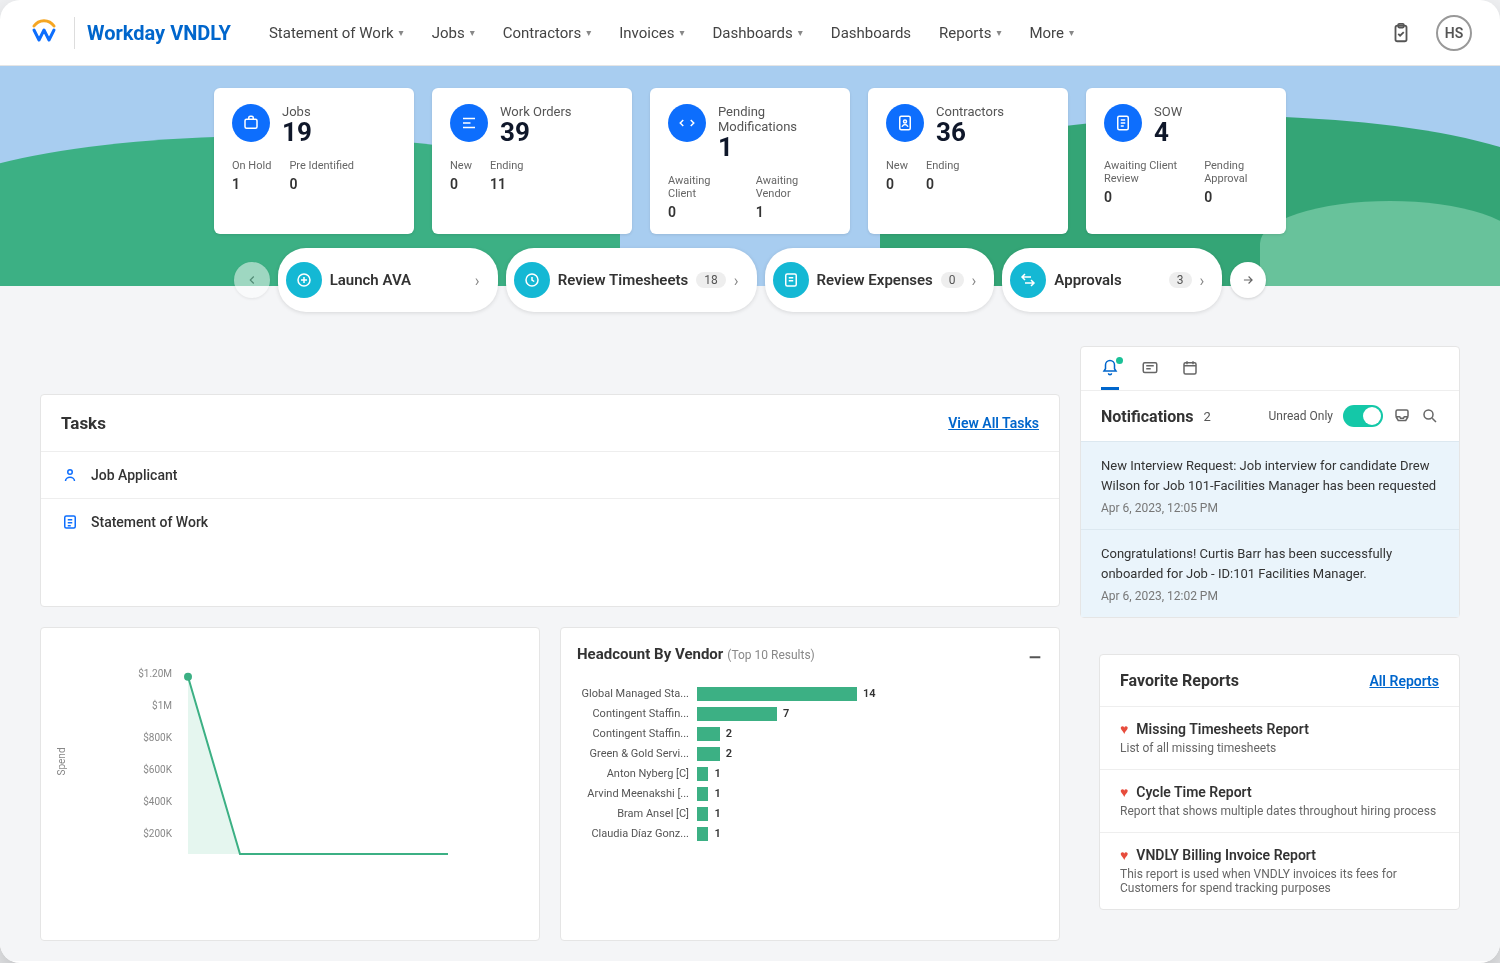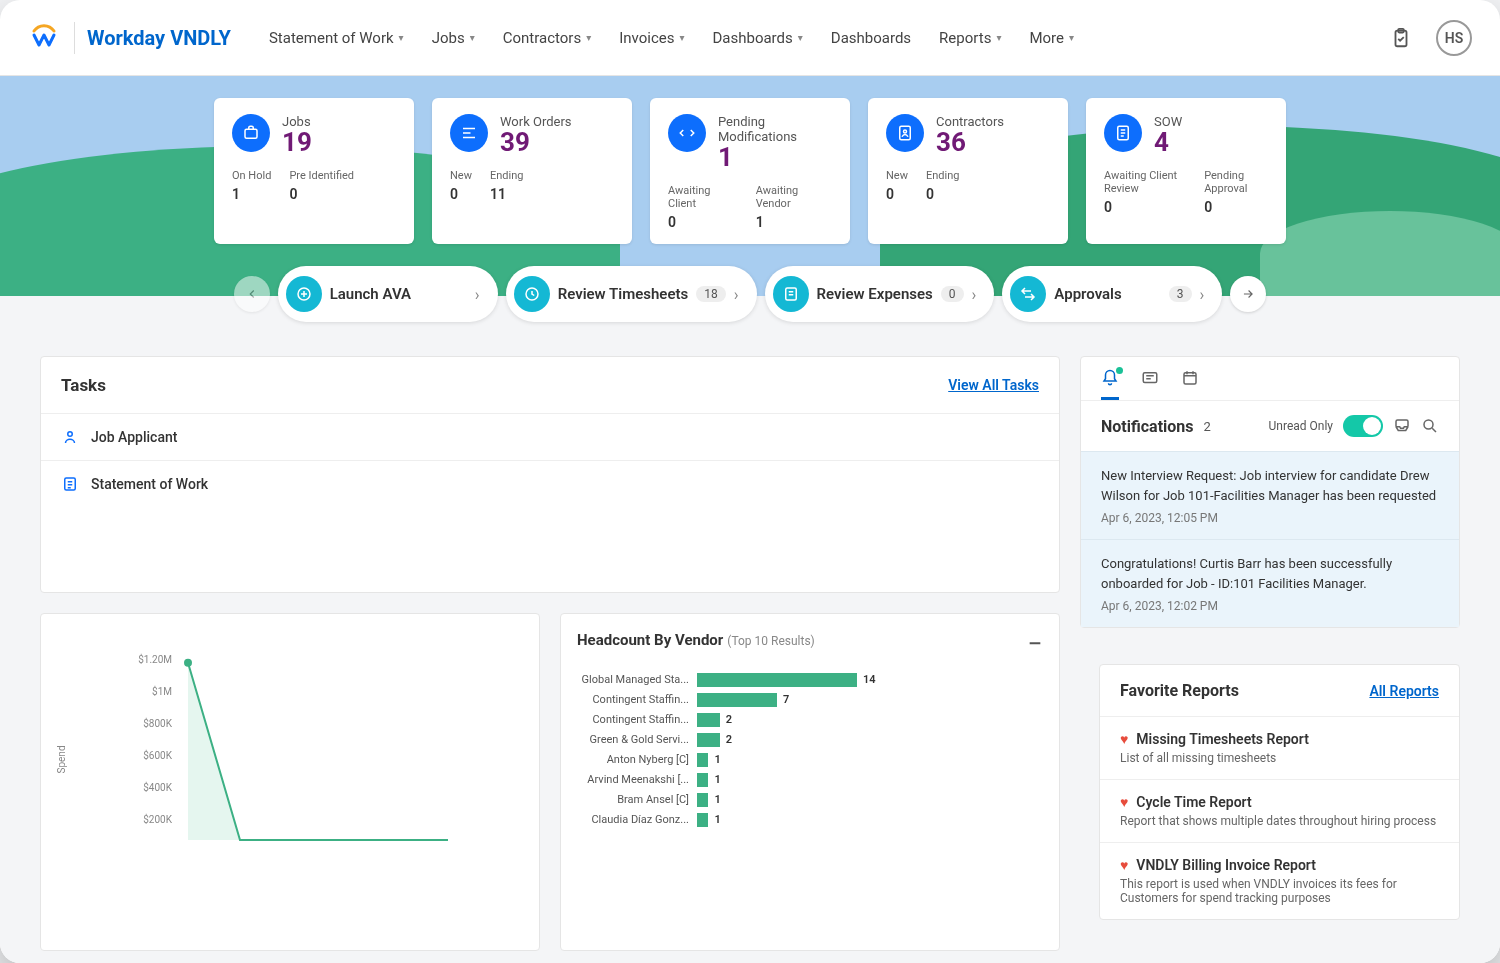--- a/index.html
+++ b/index.html
@@ -1,58 +1,58 @@
 <!DOCTYPE html>
 <html><head>
 <meta charset="utf-8">
 <style>
 * { box-sizing: border-box; margin: 0; padding: 0; }
 body { font-family: -apple-system, BlinkMacSystemFont, "Segoe UI", Roboto, Arial, sans-serif; background: #f4f5f7; color: #333; }
 .window { width: 1500px; height: 963px; overflow: hidden; background: #fff; border-radius: 20px; box-shadow: 0 20px 50px rgba(0,0,0,.3); margin: 0 auto; position: relative; }
 
 
-.topnav { height: 76px; display:flex; align-items:center; padding: 0 28px; border-bottom:1px solid #e5e5e5; gap:14px;}
+.topnav { height: 66px; display:flex; align-items:center; padding: 0 28px; border-bottom:1px solid #e5e5e5; gap:14px;}
 .logo { width:32px; height:32px; display:flex; align-items:center; justify-content:center;}
 .brand { font-size:20px; font-weight:700; color:#0066cc; margin-right:12px; padding-left:12px; border-left:1px solid #ddd; line-height:32px;}
 .nav-links { display:flex; gap:4px; flex:1;}
 .nav-link { display:flex; align-items:center; gap:5px; padding:8px 12px; font-size:15px; color:#444; cursor:pointer; border-radius:4px;}
 .chev { font-size:10px; color:#888;}
 .avatar { width:36px; height:36px; border-radius:50%; border:2px solid #999; display:flex; align-items:center; justify-content:center; font-size:14px; font-weight:600; color:#555; cursor:pointer;}
 .clip-icon { width:22px; height:22px; color:#555; cursor:pointer; margin-right:10px;}
 
 
 .banner { position:relative; height:220px; background: linear-gradient(#a8cdf0,#a8cdf0); overflow:visible;}
 .hill-left { position:absolute; bottom:0; left:-80px; width:700px; height:150px; background:#3cb084; border-radius:50% 50% 0 0;}
 .hill-right { position:absolute; bottom:0; right:-80px; width:700px; height:170px; background:#34a576; border-radius:50% 50% 0 0;}
 .hill-far-right { position:absolute; bottom:0; right:-20px; width:260px; height:85px; background:#68c29b; border-radius:50% 50% 0 0;}
 
 .cards { position:absolute; top:22px; left:0; right:0; display:flex; justify-content:center; gap:18px; padding:0 40px;}
 .stat-card { background:#fff; border-radius:6px; padding:16px 18px 14px; width:200px; box-shadow:0 1px 3px rgba(0,0,0,.1);}
 .stat-top { display:flex; gap:12px; align-items:flex-start; margin-bottom:14px;}
 .stat-icon { width:38px; height:38px; border-radius:50%; background:#0d6efd; display:flex; align-items:center; justify-content:center; flex-shrink:0;}
 .stat-title { font-size:13px; color:#555;}
-.stat-num { font-size:26px; font-weight:700; color:#701a75; line-height:1;}
+.stat-num { font-size:26px; font-weight:700; color:#0f172a; line-height:1;}
 .stat-subs { display:flex; gap:18px;}
 .stat-sub { font-size:11px; color:#666;}
 .stat-sub-val { font-size:14px; font-weight:600; color:#333; margin-top:4px;}
 
 
 .pills-row { position:absolute; bottom:-26px; left:0; right:0; display:flex; align-items:center; justify-content:center; gap:8px; padding:0 40px;}
-.pill { background:#fff; border-radius:28px; height:56px; display:flex; align-items:center; padding:0 18px 0 8px; gap:8px; box-shadow:0 1px 4px rgba(0,0,0,.12); cursor:pointer; min-width:220px; position:relative;}
+.pill { background:#fff; border-radius:28px; height:64px; display:flex; align-items:center; padding:0 18px 0 8px; gap:8px; box-shadow:0 1px 4px rgba(0,0,0,.12); cursor:pointer; min-width:220px; position:relative;}
 .pill-icon { width:36px; height:36px; border-radius:50%; background:#14b8d4; display:flex; align-items:center; justify-content:center; flex-shrink:0; color:#fff;}
 .pill-label { font-size:15px; font-weight:600; color:#333; flex:1;}
 .pill-badge { background:#eee; border-radius:10px; padding:1px 8px; font-size:12px; color:#555;}
 .pill-chev { color:#888; font-size:16px;}
 .nav-circle { width:36px; height:36px; border-radius:50%; background:#fff; box-shadow:0 1px 3px rgba(0,0,0,.15); display:flex; align-items:center; justify-content:center; cursor:pointer; color:#666;}
 .nav-circle.disabled { opacity:.5; cursor:default;}
 
 
 .main { padding:60px 40px 20px; display:grid; grid-template-columns: 1fr 1fr 380px; gap:20px; background:#f4f5f7; height:calc(100% - 288px); overflow:hidden;}
 
-.panel { background:#fff; border-radius:4px; border:1px solid #e5e5e5;}
+.panel { background:#fff; border-radius:4px; border:1px solid #e5e5e5;margin-top:48px;}
 .tasks { grid-column: 1 / 3;}
 .tasks-head { display:flex; justify-content:space-between; padding:18px 20px; align-items:center;}
 .tasks-head h3 { font-size:17px; font-weight:700;}
 .link { color:#0066cc; font-size:14px; text-decoration:underline; cursor:pointer; font-weight:600;}
 .task-row { display:flex; align-items:center; gap:12px; padding:14px 20px; border-top:1px solid #eee; font-size:14px; font-weight:500; cursor:pointer;}
 .task-icon { width:18px; height:18px; color:#0d6efd;}
 
 .right-col { grid-column: 3; grid-row: 1 / 3; display:flex; flex-direction:column; gap:36px;}
 .notif-panel { background:#fff; border:1px solid #e5e5e5; border-radius:4px;}
 .notif-tabs { display:flex; gap:22px; padding:12px 20px 0; border-bottom:1px solid #eee;}

